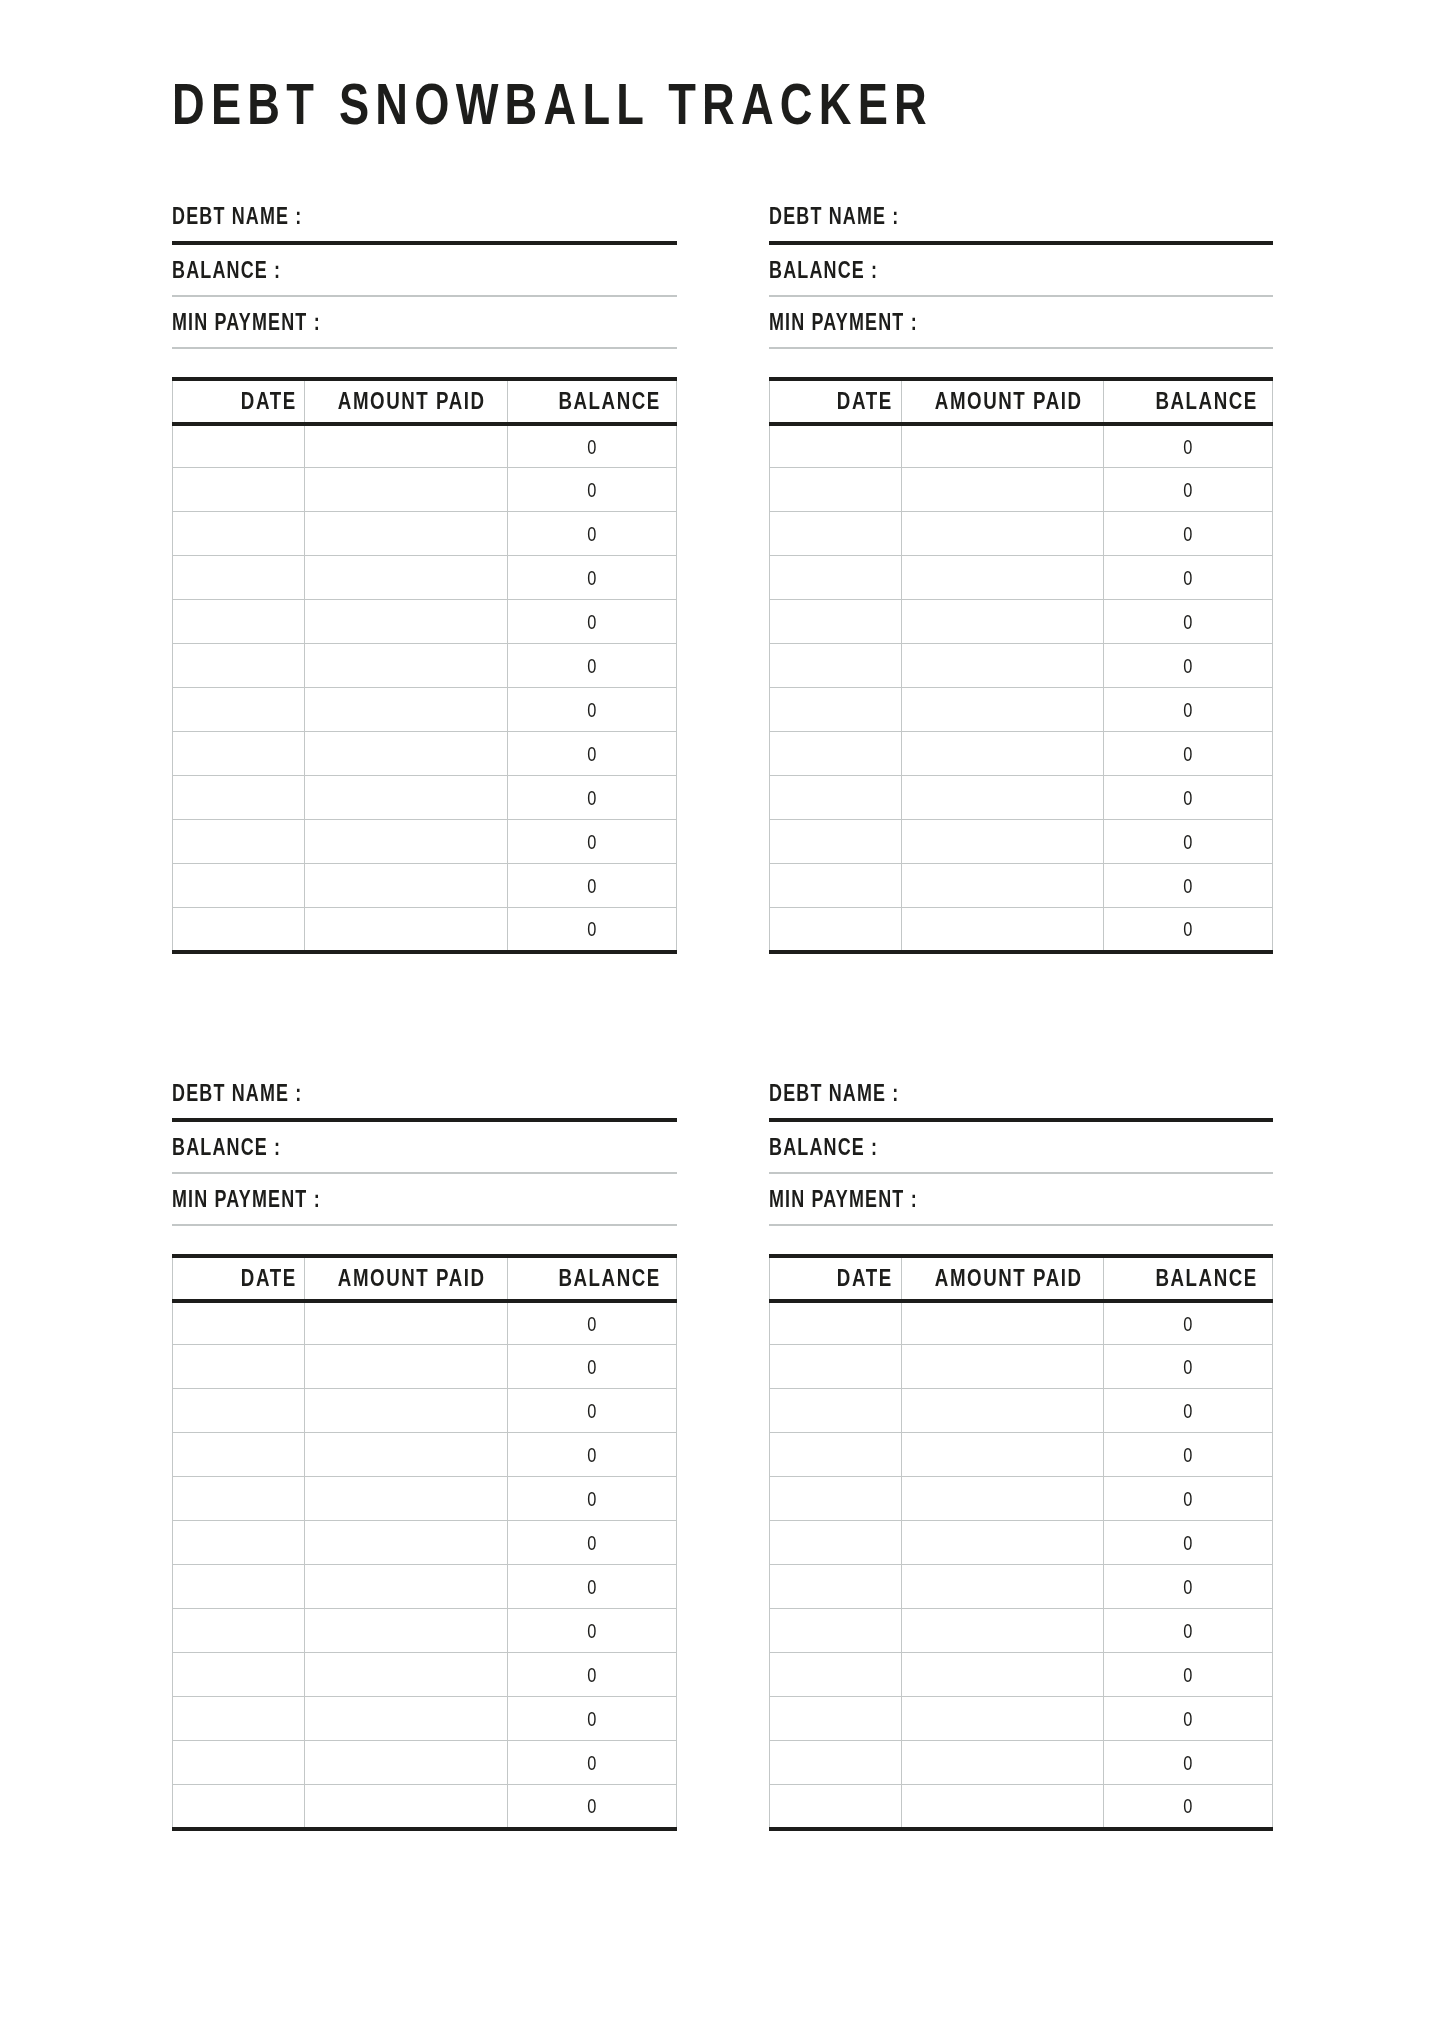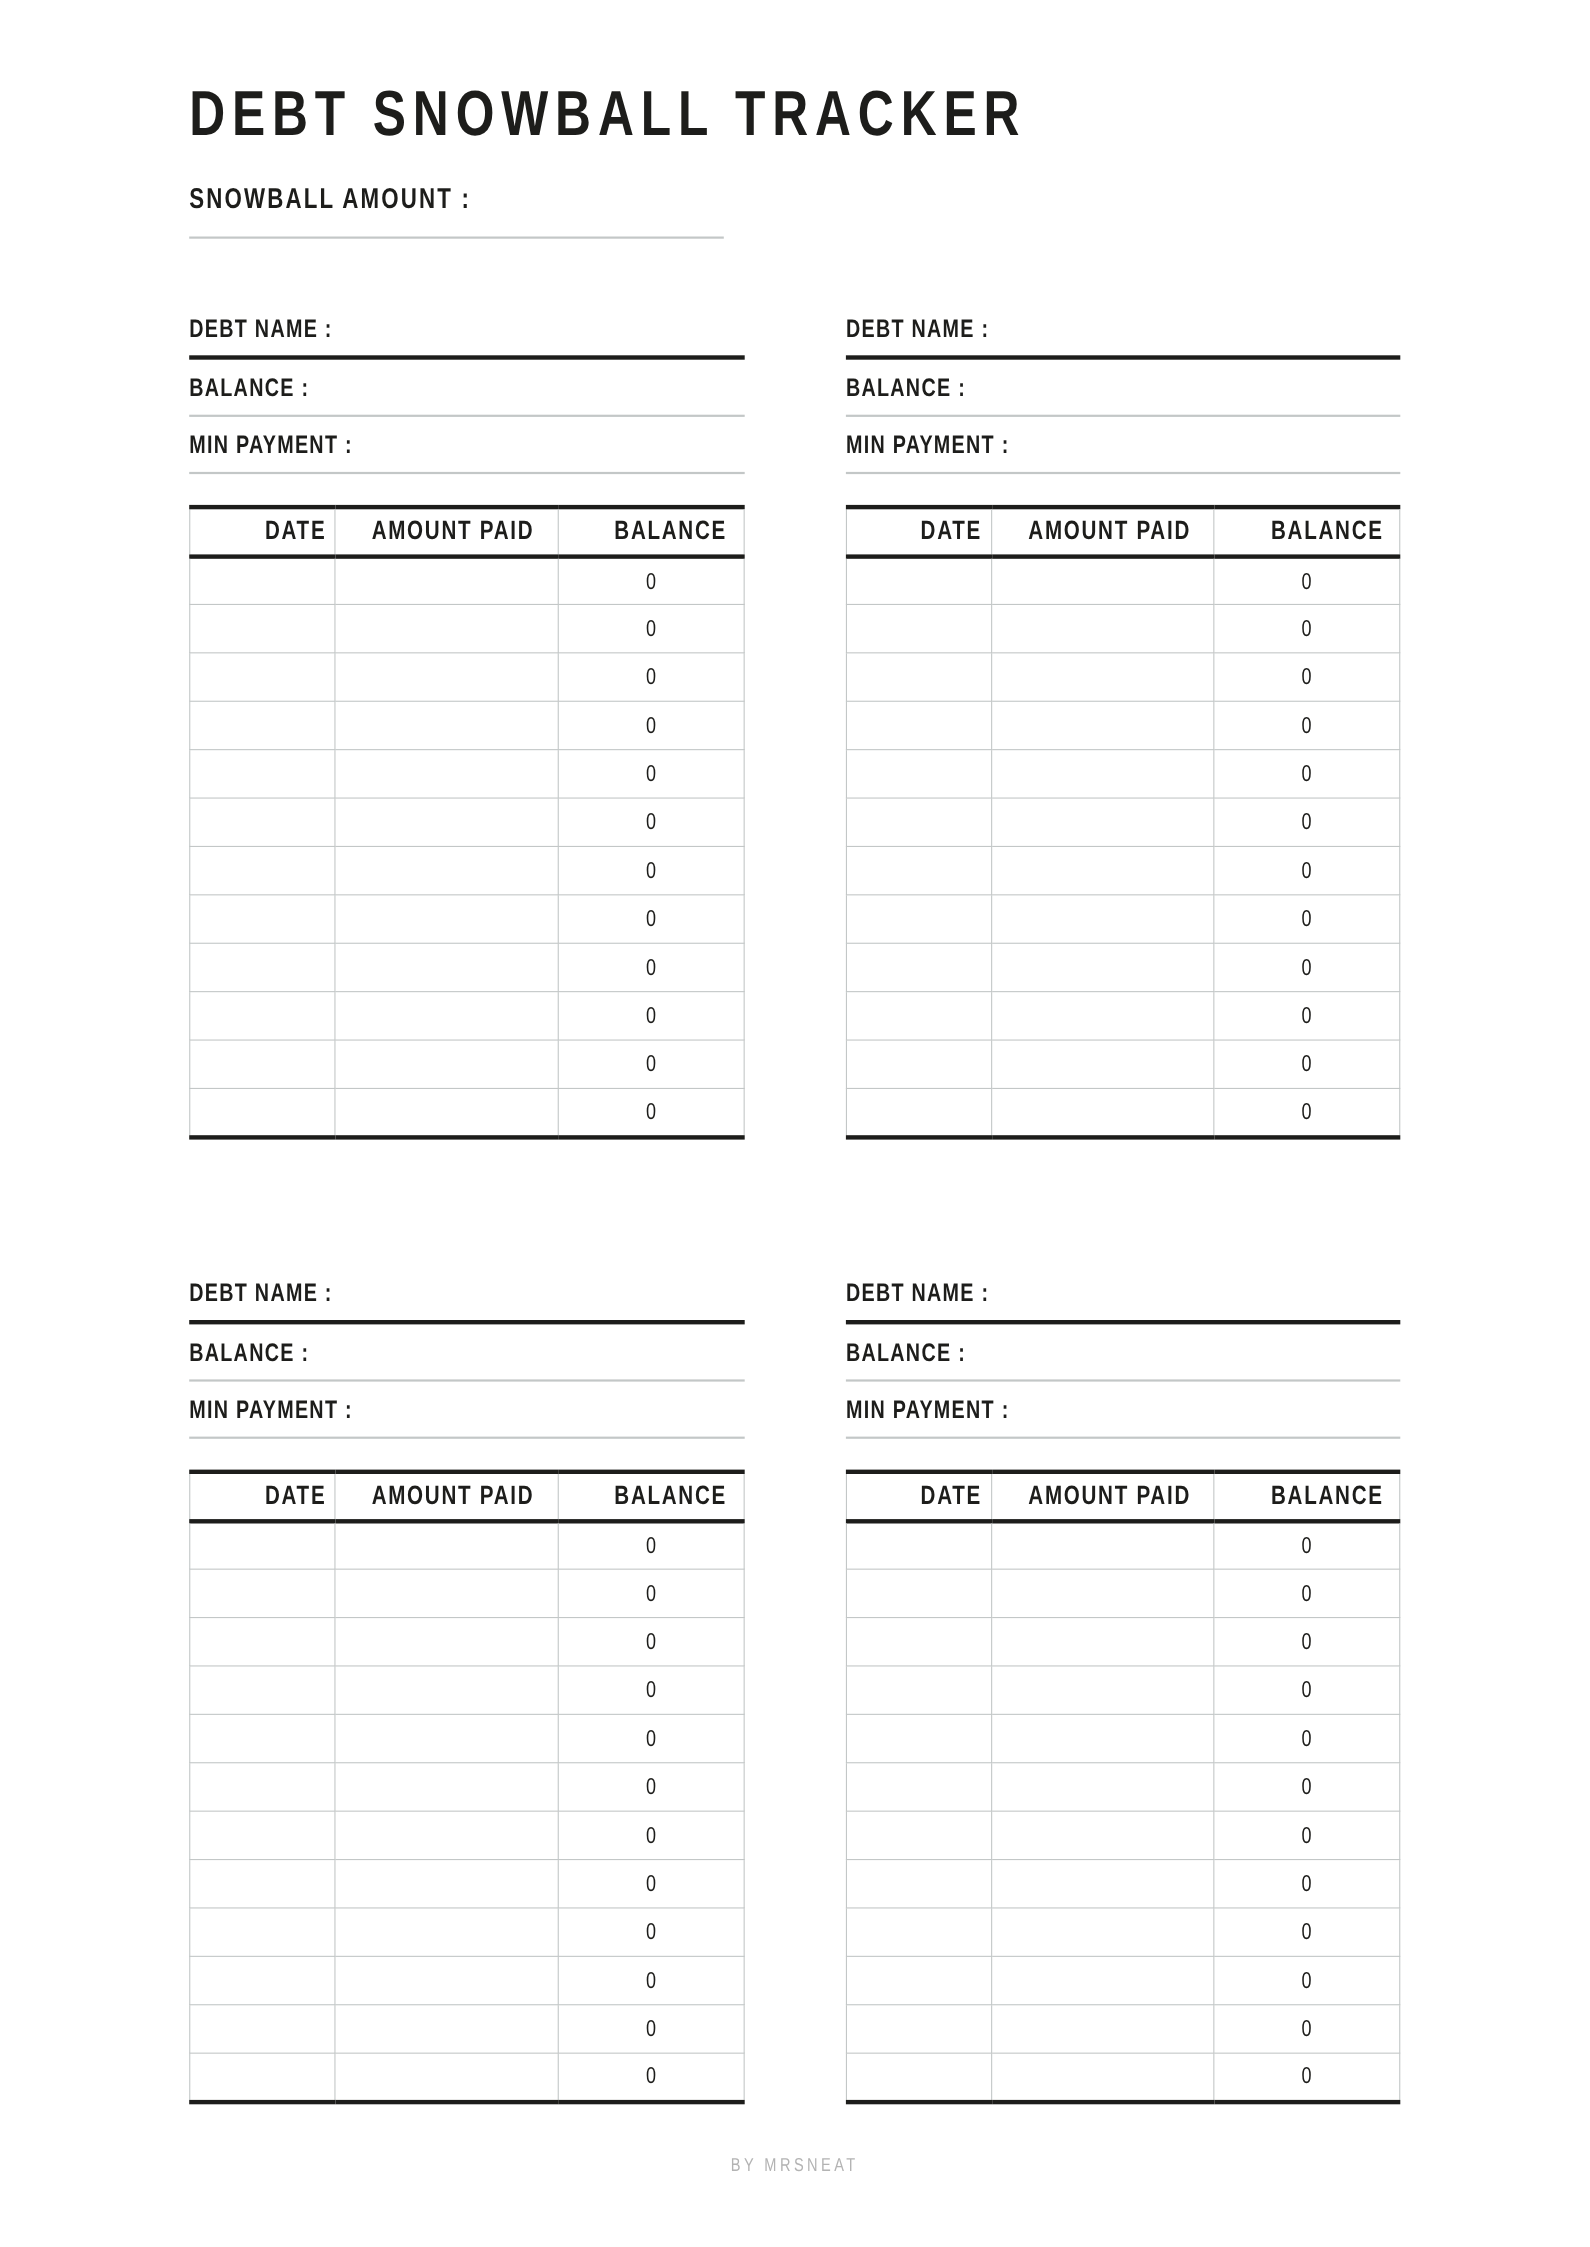--- a/index.html
+++ b/index.html
@@ -62,24 +62,20 @@
   }
 </style>
 </head>
 <body>
 
 <div class="page">
   <div class="content">
 
     <h1 class="title"><span class="cx cx-l">DEBT SNOWBALL TRACKER</span></h1>
 
-    <div class="snowball">
-      <span class="snowball-label"><span class="cx cx-l">SNOWBALL AMOUNT :</span></span>
-      <span class="fill-value"></span>
-    </div>
 
     <div class="grid grid-1">
 
       <div class="section">
         <div class="ufield thick">
           <span class="ufield-label"><span class="cx cx-l">DEBT NAME :</span></span>
           <span class="fill-value"></span>
         </div>
         <div class="ufield thin">
           <span class="ufield-label"><span class="cx cx-l">BALANCE :</span></span>
@@ -439,16 +435,15 @@
                 <td><span class="cx"></span></td>
                 <td><span class="cx"></span></td>
                 <td><span class="cx">0</span></td>
               </tr>
             </tbody>
         </table>
       </div>
 
     </div>
 
-    <div class="footer"><span class="cx">BY MRSNEAT</span></div>
 
   </div>
 </div>
 
 </body></html>

